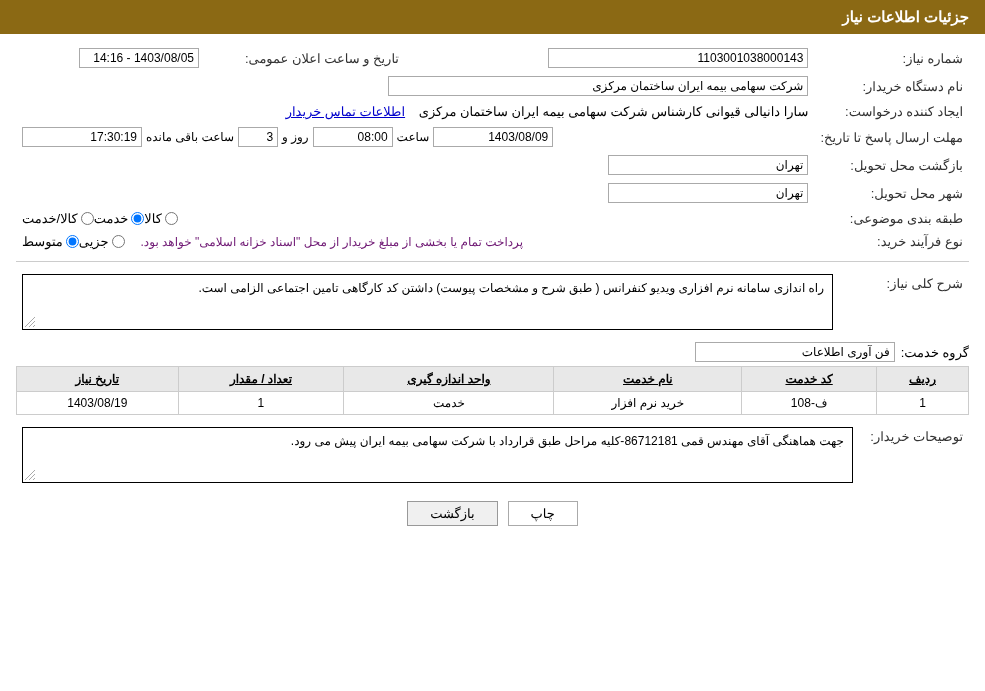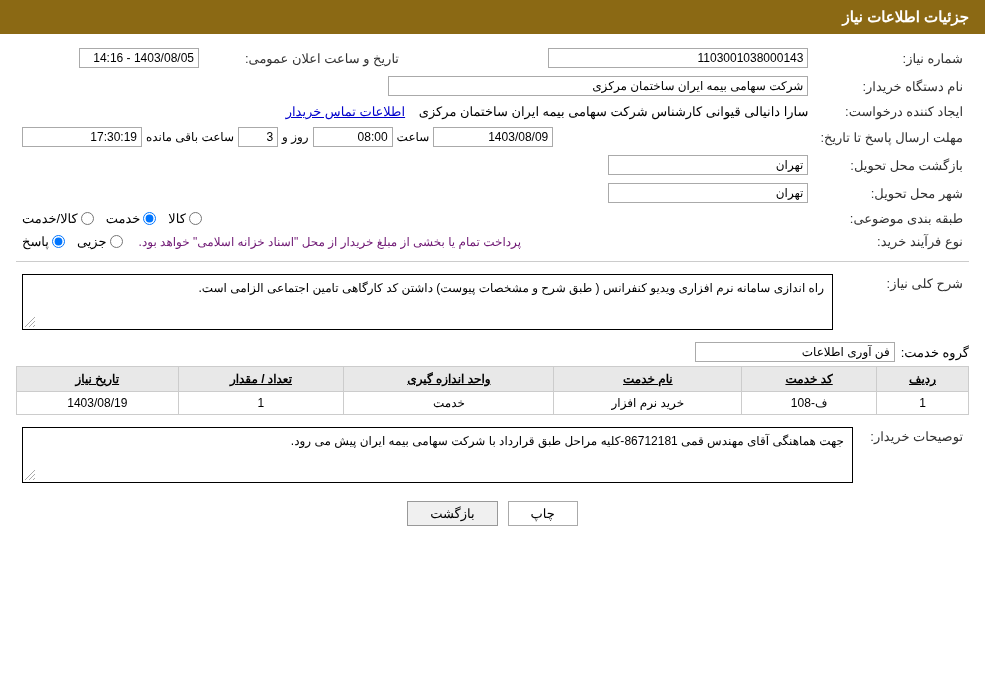--- a/index.html
+++ b/index.html
@@ -106,21 +106,21 @@
       font-size: 13px;
       font-family: Tahoma, Arial, sans-serif;
       cursor: pointer;
       border: 1px solid #999;
       background: #f0f0f0;
     }
     .btn-print {
       background: #fff;
       border: 1px solid #aaa;
     }
-    .radio-group { display: flex; gap: 12px; flex-direction: row-reverse; }
+    .radio-group { display: flex; flex-direction: row-reverse; }
     .radio-item { display: flex; align-items: center; gap: 3px; }
     .divider { border-top: 1px solid #ccc; margin: 8px 0; }
     .narration-box {
       border: 1px solid #000000;
       background: #fff;
       min-height: 56px;
       padding: 6px 8px;
       font-size: 12px;
       direction: rtl;
       text-align: right;
@@ -238,21 +238,21 @@
         </td>
       </tr>
 
       <tr>
         <td class="label-cell">نوع فرآیند خرید:</td>
         <td colspan="4" class="value-cell">
           <div style="display:flex; align-items:center; gap:16px; flex-direction:row-reverse; flex-wrap:wrap;">
             <div class="radio-group">
               <div class="radio-item">
                 <input type="radio" name="purchase_type" checked="" style="">
-                <label>پاسخ</label>
+                <label>متوسط</label>
               </div>
               <div class="radio-item">
                 <input type="radio" name="purchase_type" style="">
                 <label>جزیی</label>
               </div>
             </div>
             <span style="font-size:12px; color:#701a75;">پرداخت تمام یا بخشی از مبلغ خریدار از محل "اسناد خزانه اسلامی" خواهد بود.</span>
           </div>
         </td>
       </tr>

